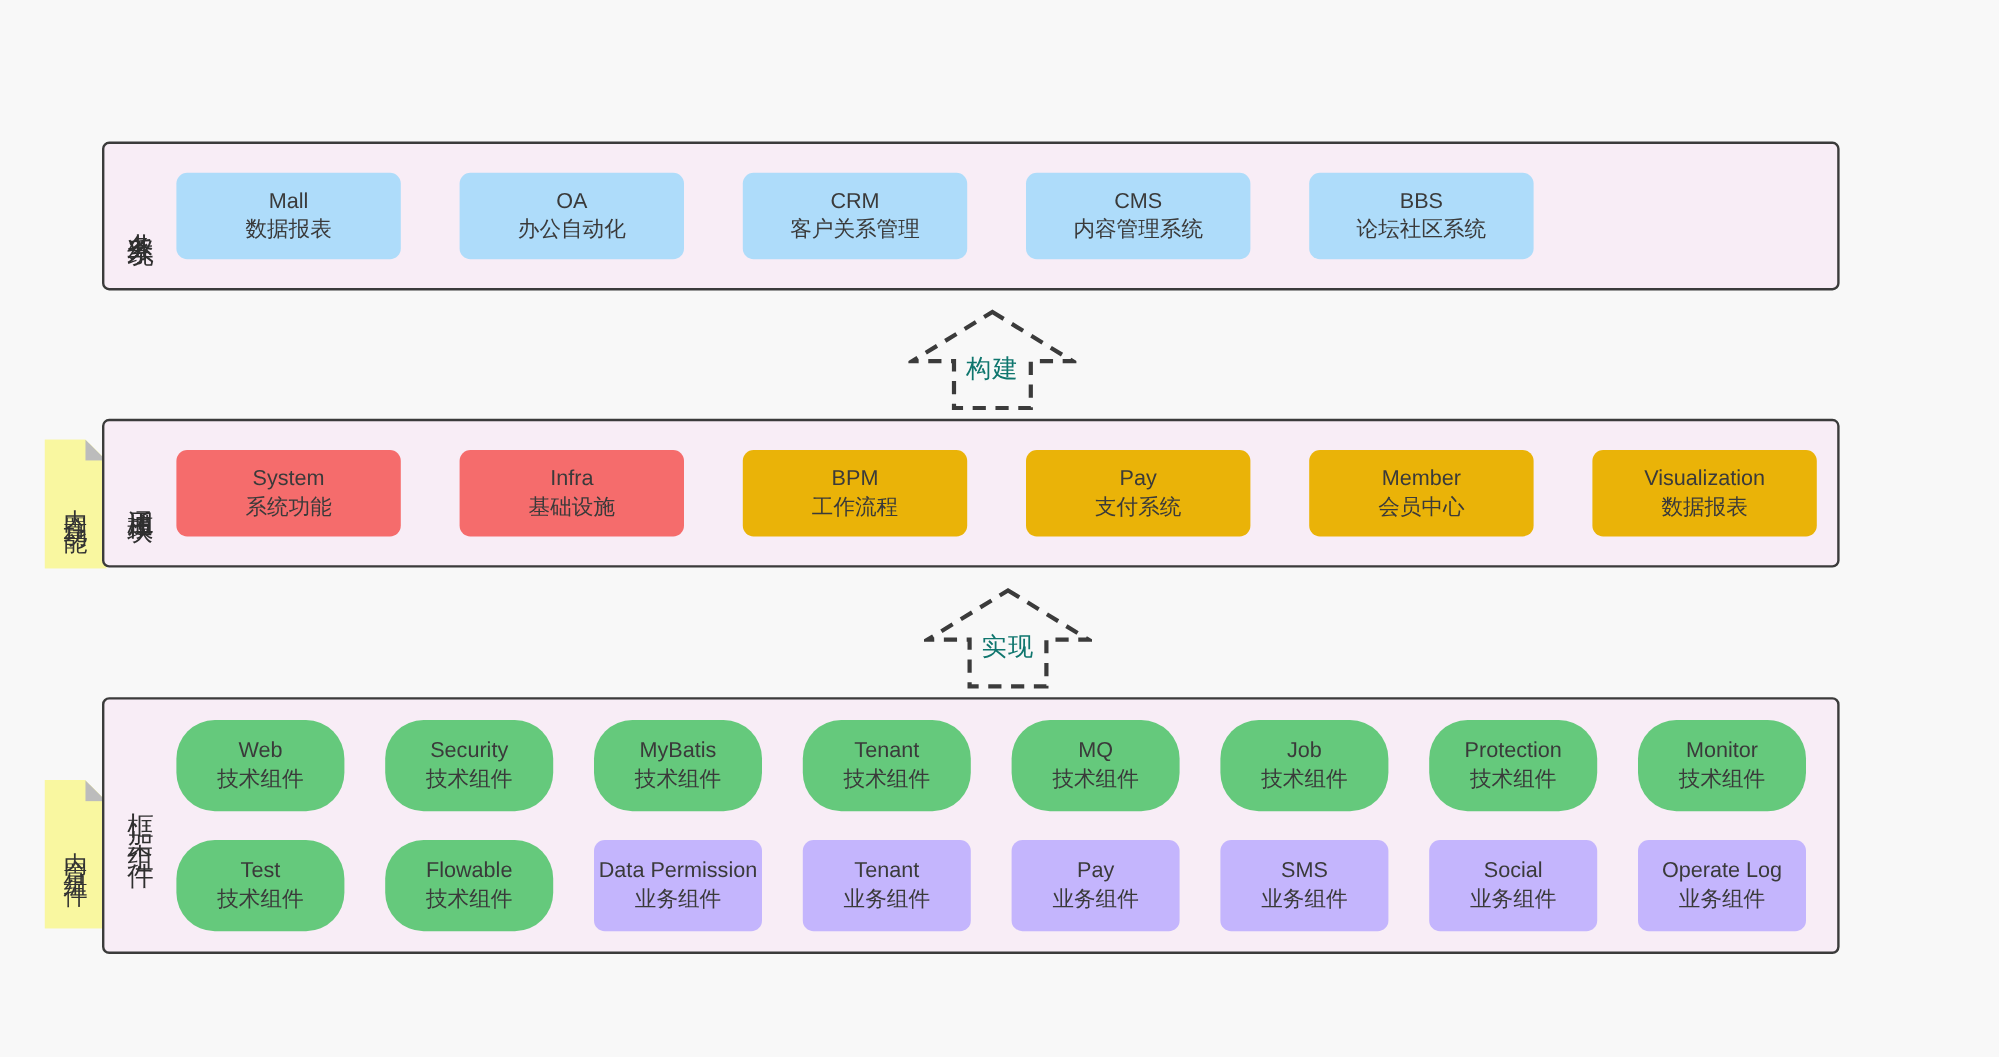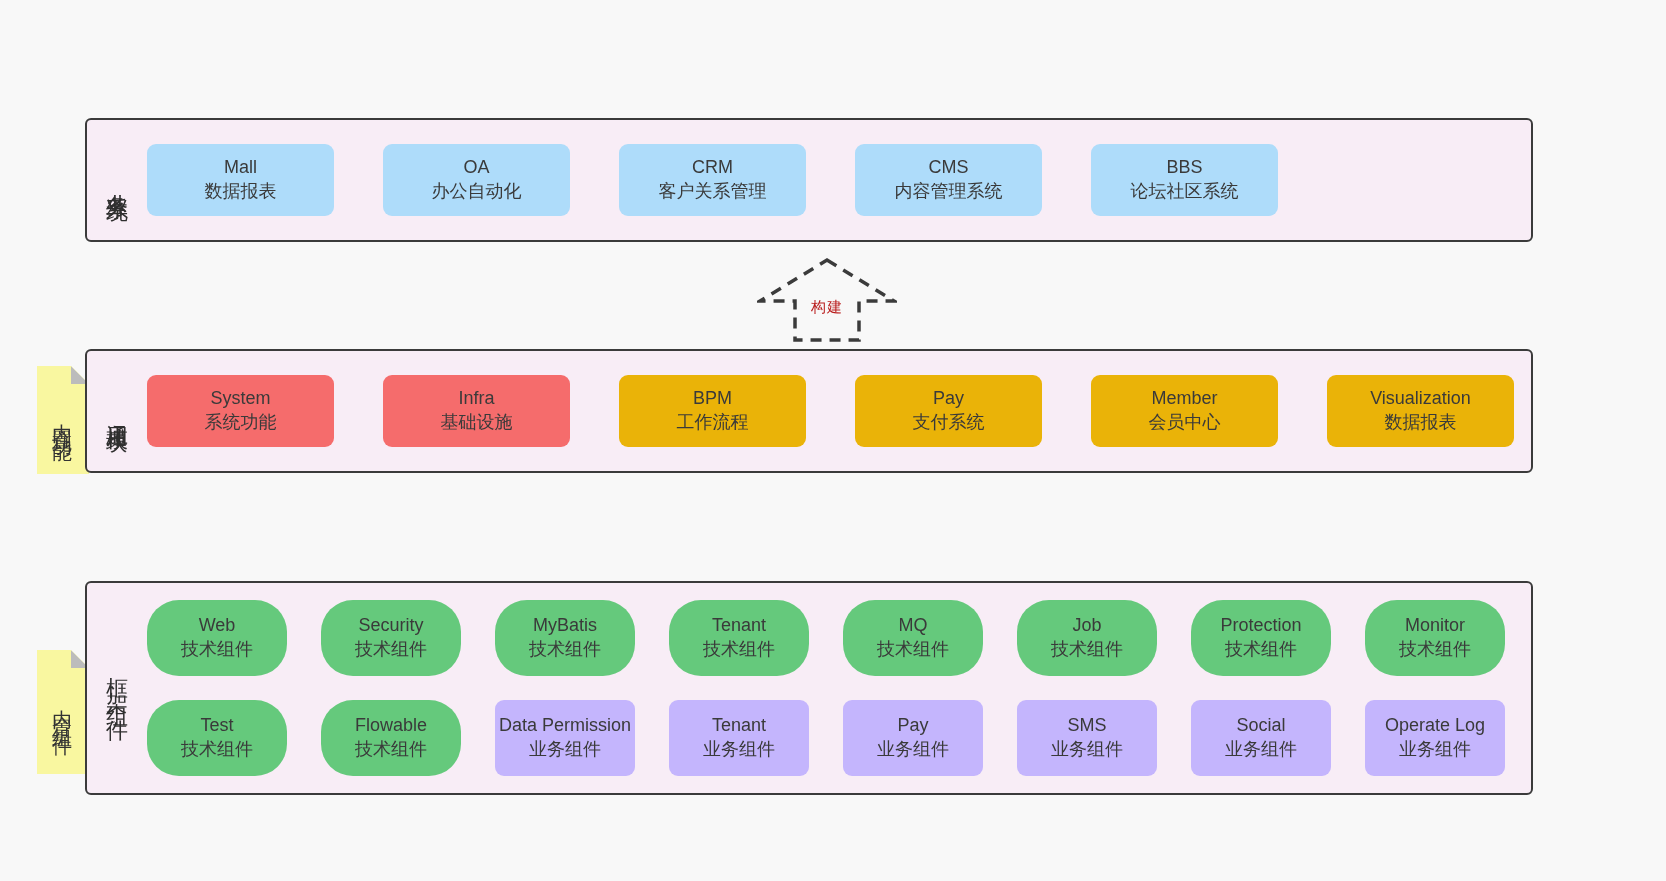--- a/index.html
+++ b/index.html
@@ -77,21 +77,21 @@
   
   .arrow{position:absolute;width:140px;height:86px;z-index:0;}
   .arrow--build{left:757px;top:257px;}
   .arrow--implement{left:770px;top:489px;}
   .arrow svg{display:block;}
   .arrow-label{
     position:absolute;left:50%;top:58%;
     transform:translate(-50%,-50%);
     background:#f8f8f8;
     padding:2px 4px;
-    font-size:15px;color:#b91c1c;letter-spacing:1px;
+    font-size:21px;color:#0f766e;letter-spacing:1px;
     white-space:nowrap;
   }
 </style>
 </head>
 <body>
 
 <div class="page">
 
   <div class="sticky sticky--functions">
     <span class="sticky-text">内置功能</span>
@@ -160,20 +160,26 @@
             <div class="box-subtitle">会员中心</div>
           </div>
           <div class="box box--pink">
             <div class="box-title">Visualization</div>
             <div class="box-subtitle">数据报表</div>
           </div>
         </div>
       </div>
   </section>
 
+  <div class="arrow arrow--implement">
+    <svg viewBox="0 0 140 86" width="140" height="86">
+      <path d="M70 3 L137 44 L102 44 L102 83 L38 83 L38 44 L3 44 Z" fill="none" stroke="#3b3b3b" stroke-width="3.5" stroke-dasharray="11 8"></path>
+    </svg>
+    <span class="arrow-label">实现</span>
+  </div>
 
   <section class="band band--components">
     <div class="band-label">框架组件</div>
     <div class="box-rows">
         <div class="box-row">
           <div class="box box--green">
             <div class="box-title">Web</div>
             <div class="box-subtitle">技术组件</div>
           </div>
           <div class="box box--green">

